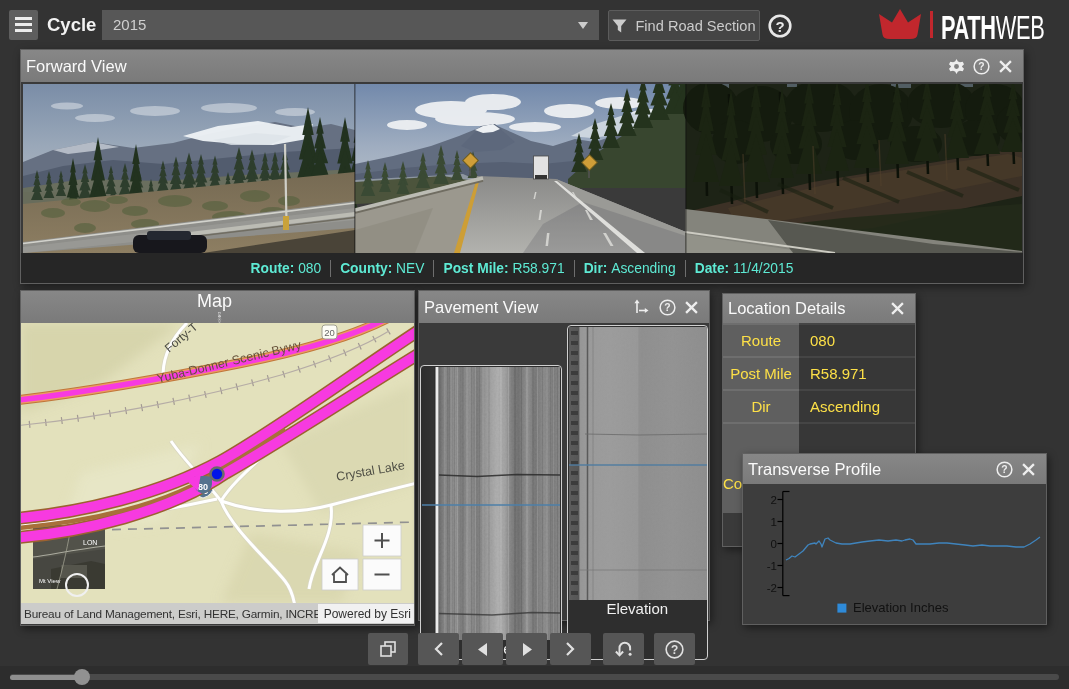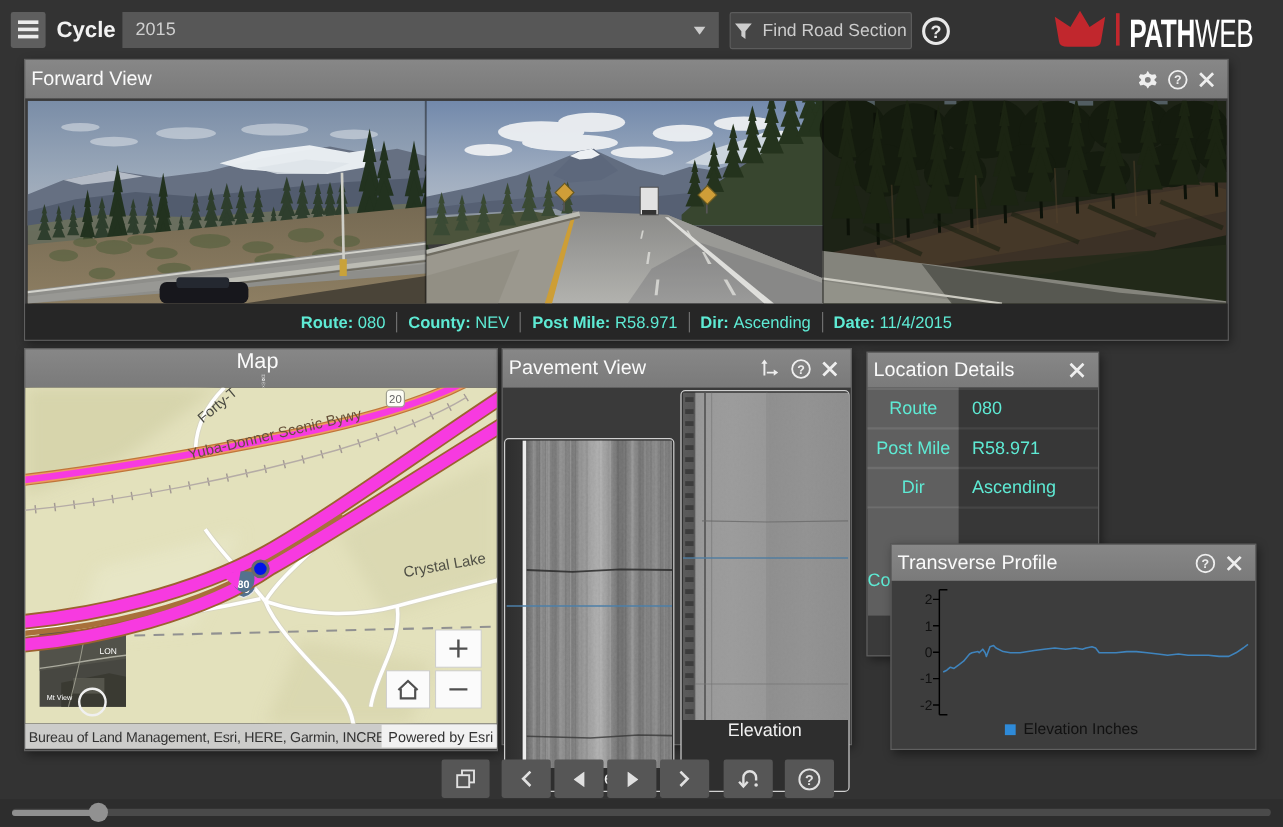--- a/index.html
+++ b/index.html
@@ -571,21 +571,21 @@
     </div>
   </div>
 </div>
 
 <div class="panel" style="left:722px;top:293px;width:194px;height:254px;">
   <div class="phead" style="height:29px;">Location Details<span class="sp"></span>
     <svg class="hic" width="13" height="13" viewBox="0 0 12 12">
         <path d="M1 1 L11 11 M11 1 L1 11" stroke="#eeeeee" stroke-width="2.1"></path>
       </svg>
   </div>
-  <table style="border-collapse:collapse;width:100%;color:#5eead4;font-size:15px;">
+  <table style="border-collapse:collapse;width:100%;color:#fde047;font-size:15px;">
     <tbody>
         <tr>
           <td class="lc">Route</td>
           <td class="vc">080</td>
         </tr>
     <tr>
           <td class="lc">Post Mile</td>
           <td class="vc">R58.971</td>
         </tr>
     <tr>

